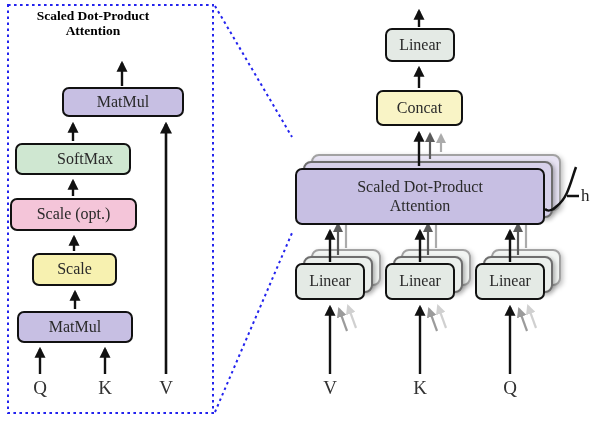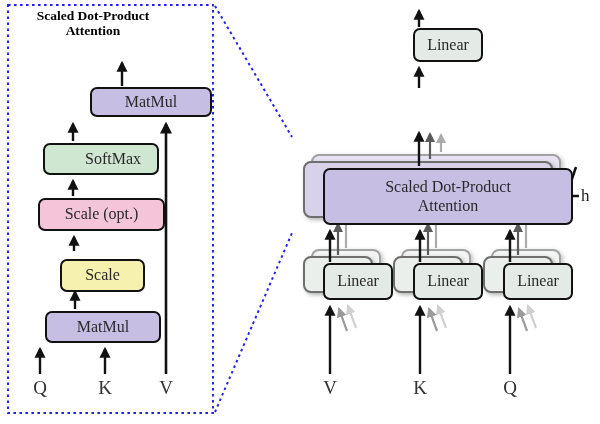--- a/index.html
+++ b/index.html
@@ -4,21 +4,21 @@
 <style>
   html,body{margin:0;padding:0;background:#ffffff;}
   #canvas{
     position:relative;width:600px;height:424px;background:#fff;overflow:hidden;
     font-family:Liberation Serif, serif;color:#222;
   }
   .box{
     position:absolute;box-sizing:border-box;z-index:3;
     border:2.5px solid #111;border-radius:7px;
     display:flex;align-items:center;justify-content:center;
-    font-size:16px;color:#2a2a2a;text-align:center;line-height:1.15;margin-left:28px;
+    font-size:16px;color:#2a2a2a;text-align:center;line-height:1.15;
   }
   .back{
     position:absolute;box-sizing:border-box;z-index:1;
     border-radius:8px;
   }
   .back1{border:2.5px solid #6e6e6e;box-shadow:2px 2px 4px rgba(0,0,0,.30);}
   .back2{border:2.5px solid #a2a2a2;box-shadow:2px 2px 5px rgba(0,0,0,.25);}
   .purple{background:var(--purple);}
   .green{background:var(--green);padding-left:24px;}
   .pink{background:var(--pink);}
@@ -115,28 +115,29 @@
   </svg>
 
   <div id="panel-title">
     <div>Scaled Dot-Product</div>
     <div>Attention</div>
   </div>
 
   <div class="box purple" style="left:62px;top:87px;width:122px;height:30px;">MatMul</div>
   <div class="box green" style="left:15px;top:143px;width:116px;height:32px;">SoftMax</div>
   <div class="box pink" style="left:10px;top:198px;width:127px;height:33px;">Scale (opt.)</div>
-  <div class="box yellow" style="left:32px;top:259px;width:85px;height:33px;">Scale</div>
+  <div class="box yellow" style="left:32px;top:253px;width:85px;height:33px;">Scale</div>
   <div class="box purple" style="left:17px;top:311px;width:116px;height:32px;">MatMul</div>
 
   <div class="iolabel" style="left:26px;top:377px;">Q</div>
   <div class="iolabel" style="left:91px;top:377px;">K</div>
   <div class="iolabel" style="left:152px;top:377px;">V</div>
 
   <div class="box linear" style="left:385px;top:28px;width:70px;height:34px;">Linear</div>
+  <div class="box cream" style="left:376px;top:90px;width:87px;height:36px;">Concat</div>
 
   <div class="back back2 pback2" style="left:311px;top:154px;width:250px;height:57px;"></div>
   <div class="back back1 pback1" style="left:303px;top:161px;width:250px;height:57px;"></div>
   <div class="box purple" id="attn-main" style="left:295px;top:168px;width:250px;height:57px;flex-direction:column;">
     <div>Scaled Dot-Product</div>
     <div>Attention</div>
   </div>
   <div id="h-label">h</div>
 
   <div class="back back2 lback2" style="left:311px;top:249px;width:70px;height:37px;"></div>

